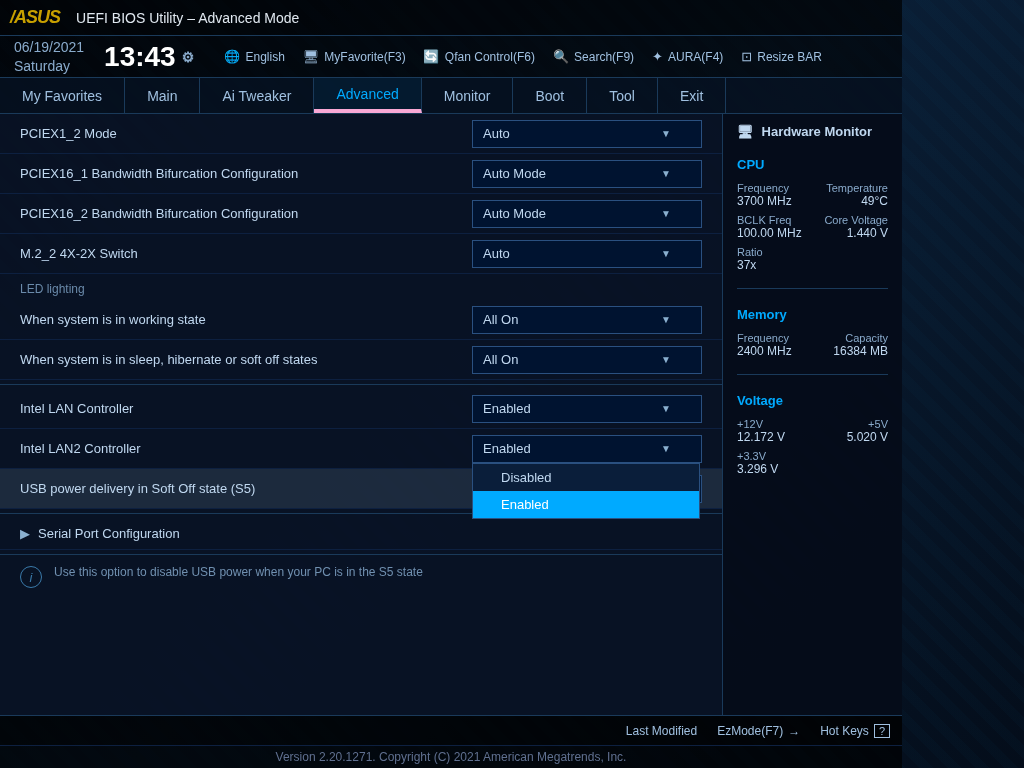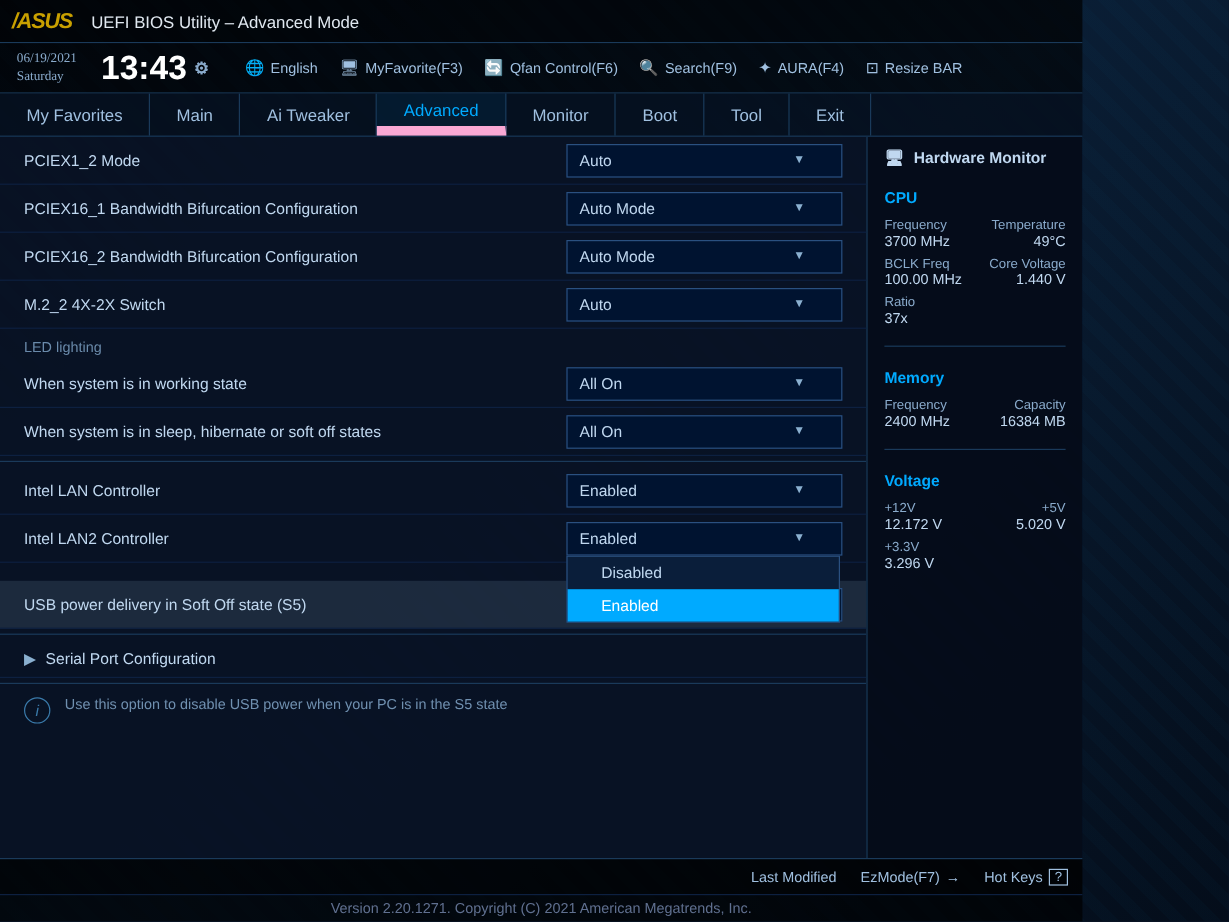--- a/index.html
+++ b/index.html
@@ -69,24 +69,23 @@
       border-bottom: 1px solid #1a3a5a;
       display: flex;
       align-items: center;
       padding: 4px 14px;
       height: 42px;
       gap: 20px;
     }
     .date-block {
       display: flex;
       flex-direction: column;
-      font-size: 11px;
+      font-size: 14px;
       color: #8aabcc;
       line-height: 1.3;
-      font-family: Liberation Serif, serif;
     }
     .time-block {
       font-size: 28px;
       font-weight: bold;
       color: #ffffff;
       display: flex;
       align-items: center;
       gap: 6px;
     }
     .gear-icon { font-size: 14px; color: #8aabcc; cursor: pointer; }
@@ -119,21 +118,21 @@
       display: flex;
       align-items: center;
       font-size: 14px;
       color: #a0c0e0;
       cursor: pointer;
       border-right: 1px solid #1a3a5a;
       transition: background 0.2s;
     }
     .nav-tab.active {
       color: #00aaff;
-      border-bottom: 8px solid #f9a8d4;
+      border-bottom: 4px solid #f9a8d4;
       background: rgba(0,120,200,0.1);
     }
 
     
     .main-content {
       display: flex;
       flex: 1;
       overflow: hidden;
     }
 
@@ -147,21 +146,21 @@
 
     .setting-row {
       display: flex;
       align-items: center;
       justify-content: space-between;
       padding: 0 20px;
       min-height: 40px;
       border-bottom: 1px solid #0d2040;
       position: relative;
     }
-    .setting-row.active-row { background: rgba(0,80,150,0.3); margin-top: 15px; }
+    .setting-row.active-row { background: rgba(0,80,150,0.3); }
     .setting-row.indented { }
 
     .setting-label {
       font-size: 13px;
       color: #c0d8f0;
     }
     .section-label {
       font-size: 12px;
       color: #6a8aaa;
       padding: 8px 20px 4px;

